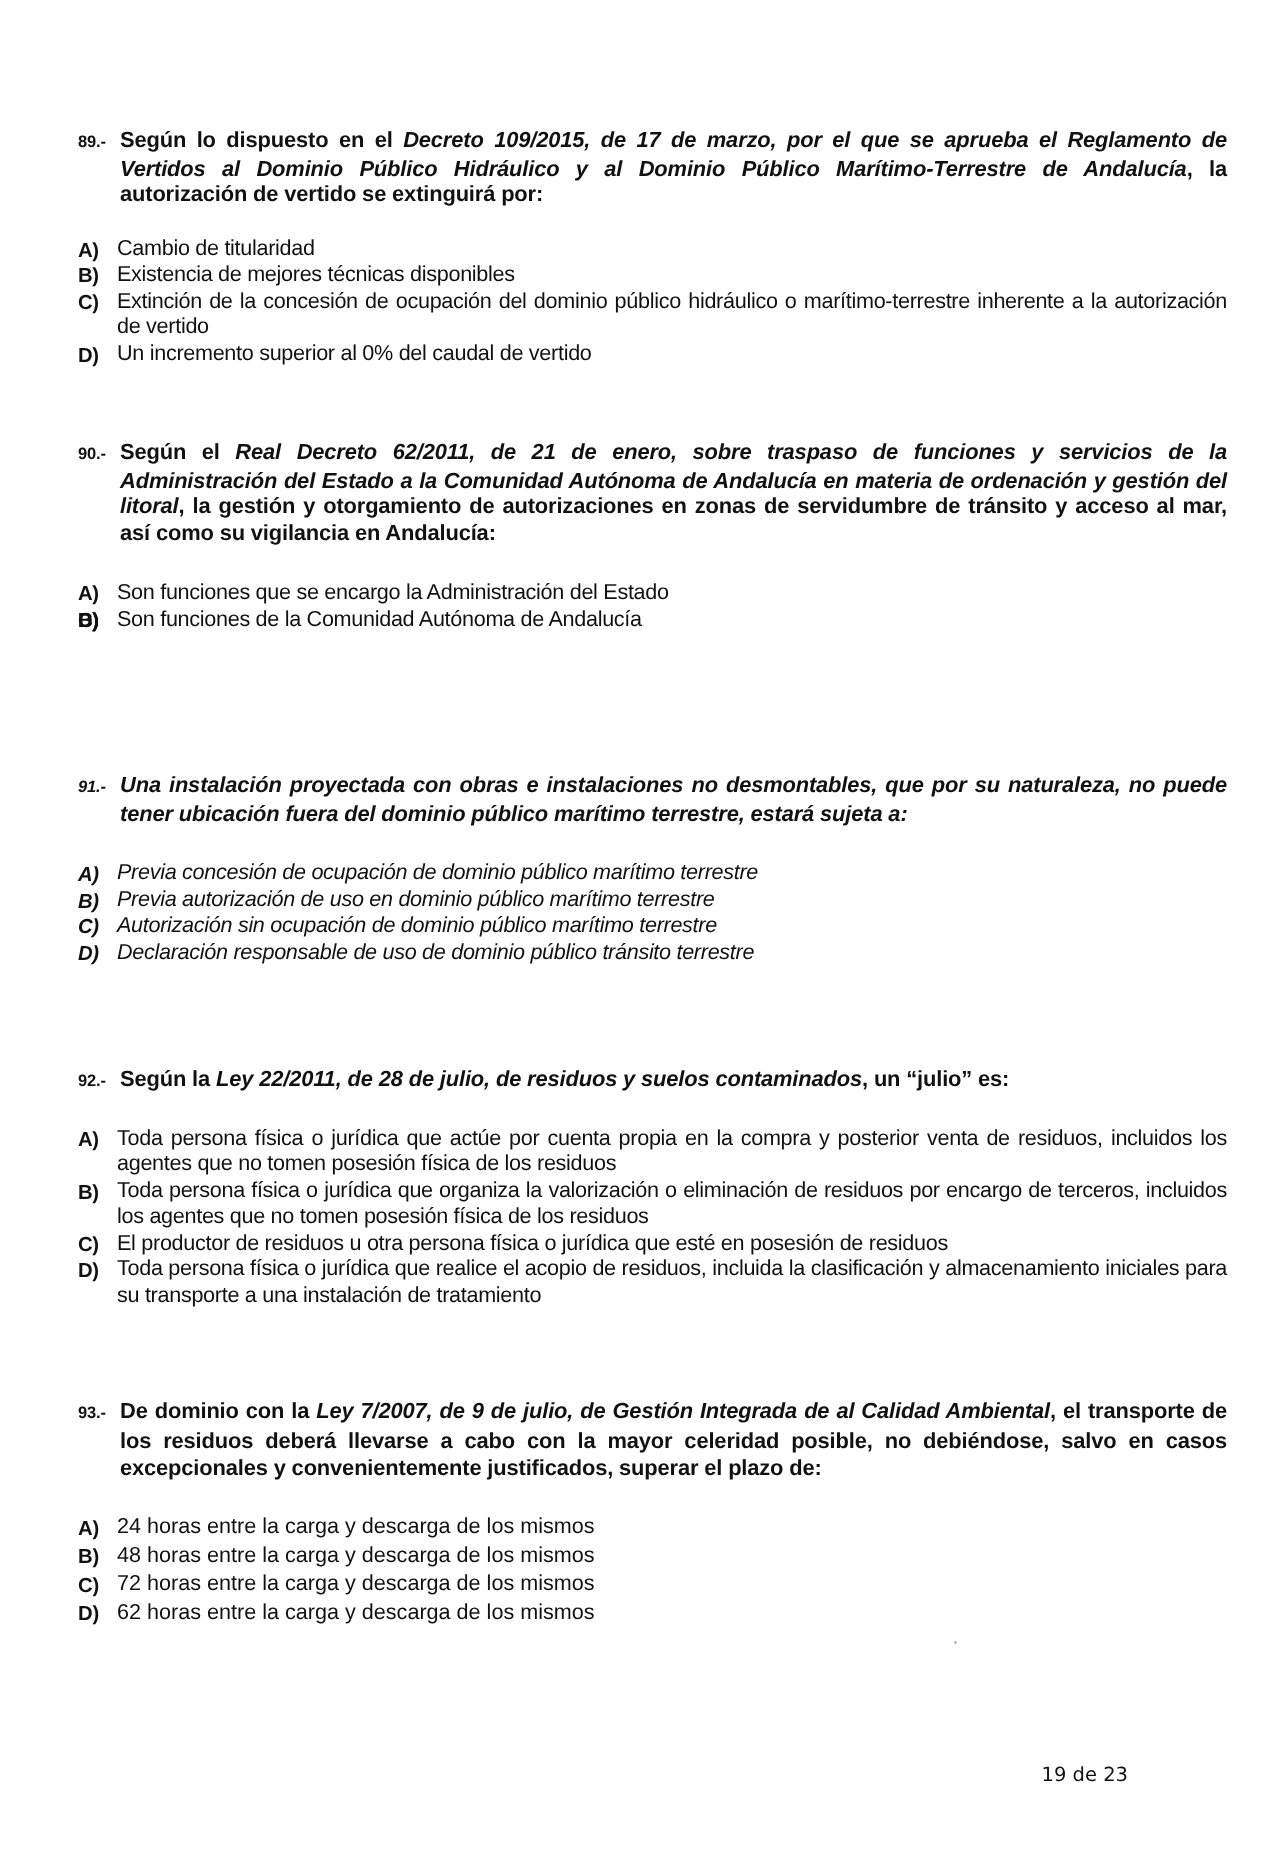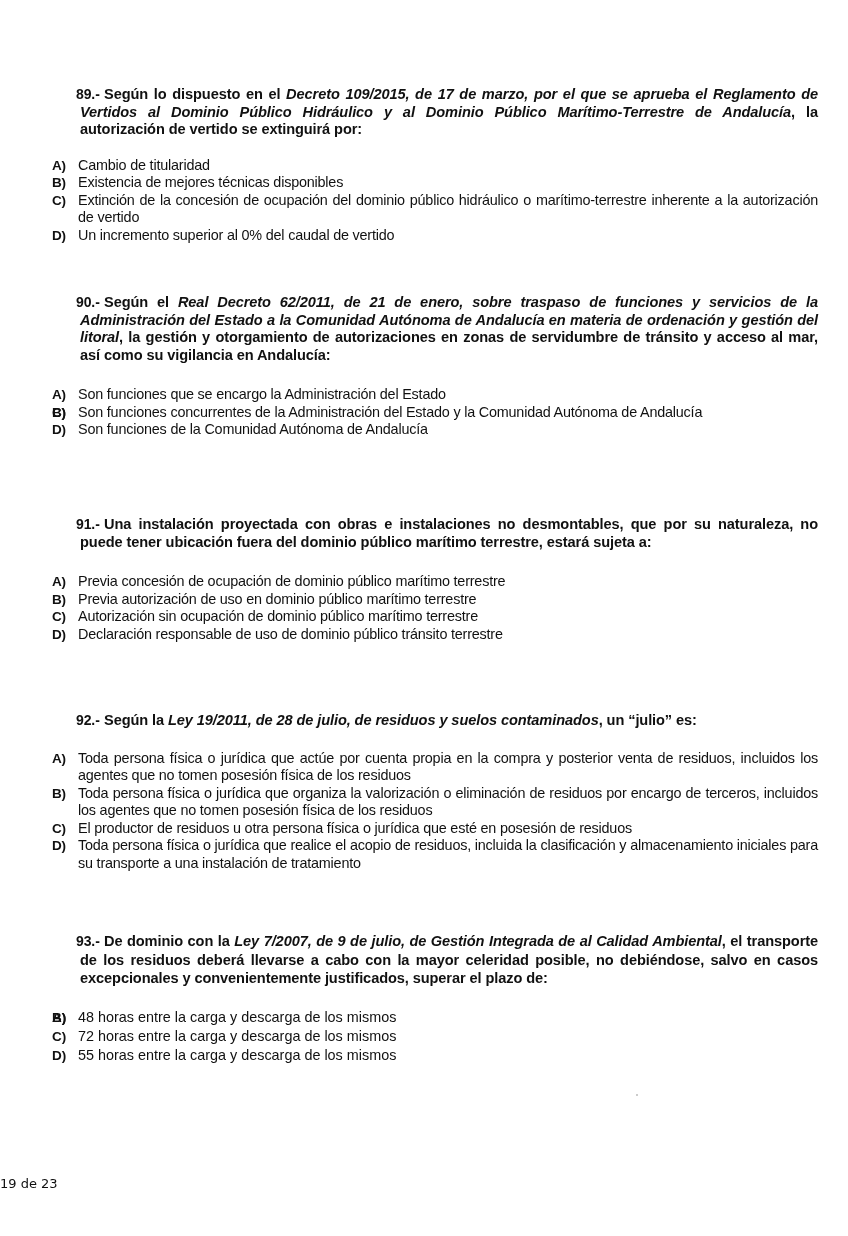--- a/index.html
+++ b/index.html
@@ -7,31 +7,31 @@
       width: 848px; height: 1236px; position: relative; overflow: hidden;
       font-family: "Liberation Sans", sans-serif; color: #111;
     }
     .page { position: absolute; left: 0; top: 0; width: 848px; height: 1236px; }
     .q { position: absolute; left: 52px; width: 766px; }
     .stem {
       font-weight: bold; font-size: 14.6px; line-height: 17.5px;
       text-align: justify; padding-left: 28px; text-indent: -28px;
       font-stretch: condensed; letter-spacing: -0.1px;
     }
-    .stem .num { display: inline-block; width: 28px; text-indent: 0; font-size: 14px; margin-left: 24px; }
+    .stem .num { display: inline-block; width: 28px; text-indent: 0; font-size: 11px; }
     .stem i { font-style: italic; }
     .opts { margin-top: 18px; }
     .opt {
       position: relative; padding-left: 26px; font-size: 14.4px; line-height: 17.5px;
       text-align: justify; letter-spacing: -0.2px;
     }
     .opt .letter { position: absolute; left: 0; top: 0; font-weight: bold; font-size: 13.5px; }
     .q93 .opt { font-size: 14.4px; line-height: 19px; letter-spacing: 0; }
     .footer {
-      position: absolute; left: 0; width: 752px; top: 1176px; text-align: left;
+      position: absolute; left: 0; width: 752px; top: 1176px; text-align: right;
       font-family: "DejaVu Sans", sans-serif; font-size: 13px; color: #111;
     }
     .speck { position: absolute; width: 2px; height: 2px; background: #bbb; border-radius: 1px; }
   </style>
 </head>
 <body>
 
 <div class="page">
 
   <div class="q q89" style="top:86px;">
@@ -46,57 +46,57 @@
     </div>
   </div>
 
   <div class="q q90" style="top:294px;">
     <div class="stem">
       <span class="num">90.-</span><span>Según el </span><i>Real Decreto 62/2011, de 21 de enero, sobre traspaso de funciones y servicios de la Administración del Estado a la Comunidad Autónoma de Andalucía en materia de ordenación y gestión del litoral</i><span>, la gestión y otorgamiento de autorizaciones en zonas de servidumbre de tránsito y acceso al mar, así como su vigilancia en Andalucía:</span>
     </div>
     <div class="opts" style="margin-top:22px;">
       <div class="opt"><span class="letter">A)</span><span>Son funciones que se encargo la Administración del Estado</span></div>
       <div class="opt"><span class="letter">B)</span></div>
-      <div class="opt"><span class="letter">C)</span><span>Son funciones concurrentes de la Administración del Estado y la Comunidad Autónoma de Andalucía</span></div>
+      <div class="opt"><span class="letter">C)</span></div>
       <div class="opt"><span class="letter">D)</span><span>Son funciones de la Comunidad Autónoma de Andalucía</span></div>
     </div>
   </div>
 
-  <div class="q q91" style="top:516px;">
+  <div class="q q91" style="top:516px;font-style:italic;">
     <div class="stem">
       <span class="num">91.-</span><span>Una instalación proyectada con obras e instalaciones no desmontables, que por su naturaleza, no puede tener ubicación fuera del dominio público marítimo terrestre, estará sujeta a:</span>
     </div>
     <div class="opts" style="margin-top:22px;">
       <div class="opt"><span class="letter">A)</span><span>Previa concesión de ocupación de dominio público marítimo terrestre</span></div>
       <div class="opt"><span class="letter">B)</span><span>Previa autorización de uso en dominio público marítimo terrestre</span></div>
       <div class="opt"><span class="letter">C)</span><span>Autorización sin ocupación de dominio público marítimo terrestre</span></div>
       <div class="opt"><span class="letter">D)</span><span>Declaración responsable de uso de dominio público tránsito terrestre</span></div>
     </div>
   </div>
 
   <div class="q q92" style="top:712px;">
     <div class="stem">
-      <span class="num">92.-</span><span>Según la </span><i>Ley 19/2011, de 28 de julio, de residuos y suelos contaminados</i><span>, un “julio” es:</span>
+      <span class="num">92.-</span><span>Según la </span><i>Ley 22/2011, de 28 de julio, de residuos y suelos contaminados</i><span>, un “julio” es:</span>
     </div>
     <div class="opts" style="margin-top:20px;">
       <div class="opt"><span class="letter">A)</span><span>Toda persona física o jurídica que actúe por cuenta propia en la compra y posterior venta de residuos, incluidos los agentes que no tomen posesión física de los residuos</span></div>
       <div class="opt"><span class="letter">B)</span><span>Toda persona física o jurídica que organiza la valorización o eliminación de residuos por encargo de terceros, incluidos los agentes que no tomen posesión física de los residuos</span></div>
       <div class="opt"><span class="letter">C)</span><span>El productor de residuos u otra persona física o jurídica que esté en posesión de residuos</span></div>
       <div class="opt"><span class="letter">D)</span><span>Toda persona física o jurídica que realice el acopio de residuos, incluida la clasificación y almacenamiento iniciales para su transporte a una instalación de tratamiento</span></div>
     </div>
   </div>
 
   <div class="q q93" style="top:932px;">
     <div class="stem" style="line-height:18.5px;">
       <span class="num">93.-</span><span>De dominio con la </span><i>Ley 7/2007, de 9 de julio, de Gestión Integrada de al Calidad Ambiental</i><span>, el transporte de los residuos deberá llevarse a cabo con la mayor celeridad posible, no debiéndose, salvo en casos excepcionales y convenientemente justificados, superar el plazo de:</span>
     </div>
     <div class="opts" style="margin-top:20px; width:420px;">
-      <div class="opt"><span class="letter">A)</span></div>
+      <div class="opt"><span class="letter">A)</span><span>24 horas entre la carga y descarga de los mismos</span></div>
       <div class="opt"><span class="letter">B)</span><span>48 horas entre la carga y descarga de los mismos</span></div>
       <div class="opt"><span class="letter">C)</span><span>72 horas entre la carga y descarga de los mismos</span></div>
-      <div class="opt"><span class="letter">D)</span><span>55 horas entre la carga y descarga de los mismos</span></div>
+      <div class="opt"><span class="letter">D)</span><span>62 horas entre la carga y descarga de los mismos</span></div>
     </div>
   </div>
 
   <div class="speck" style="left:636px; top:1094px;"></div>
 
   <div class="footer">19 de  23</div>
 </div>
 
 </body></html>

